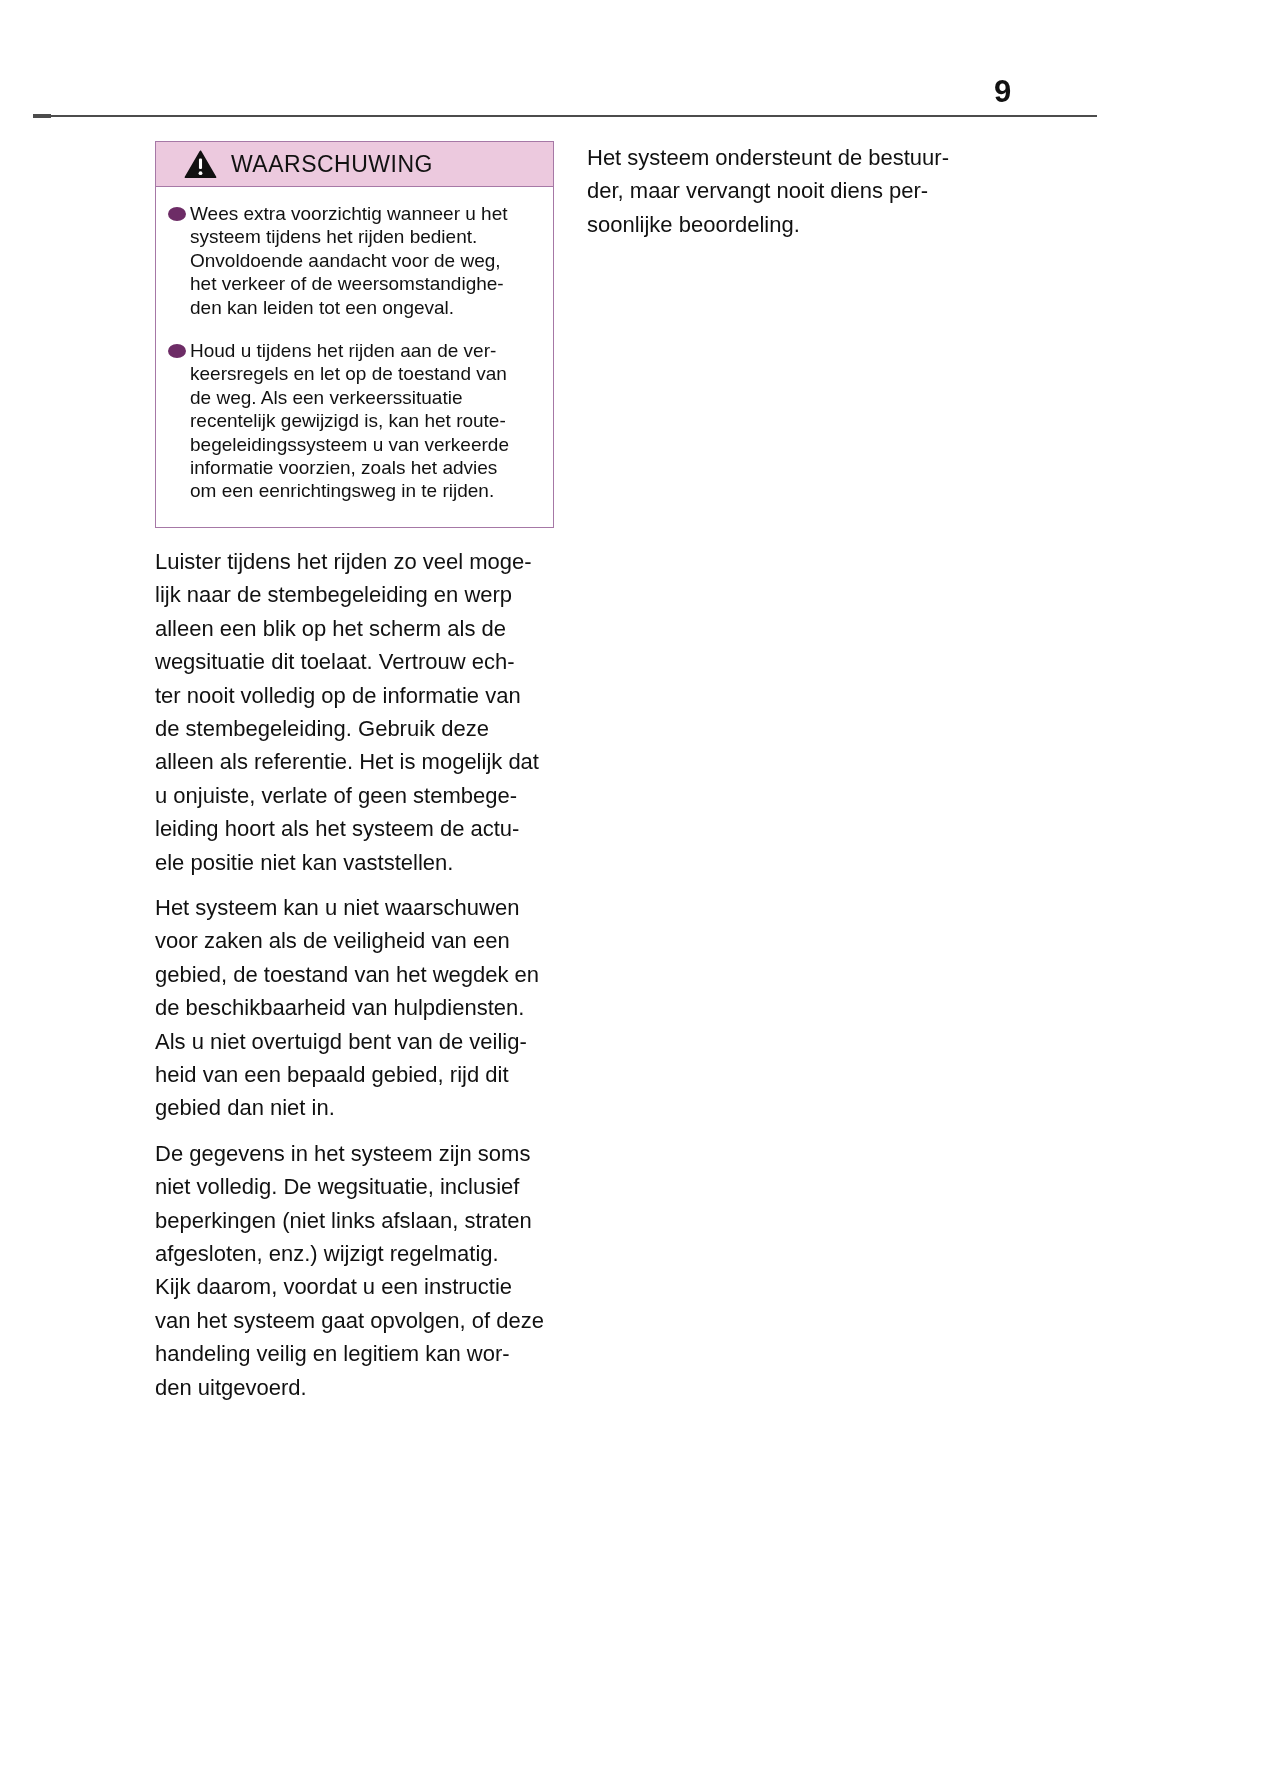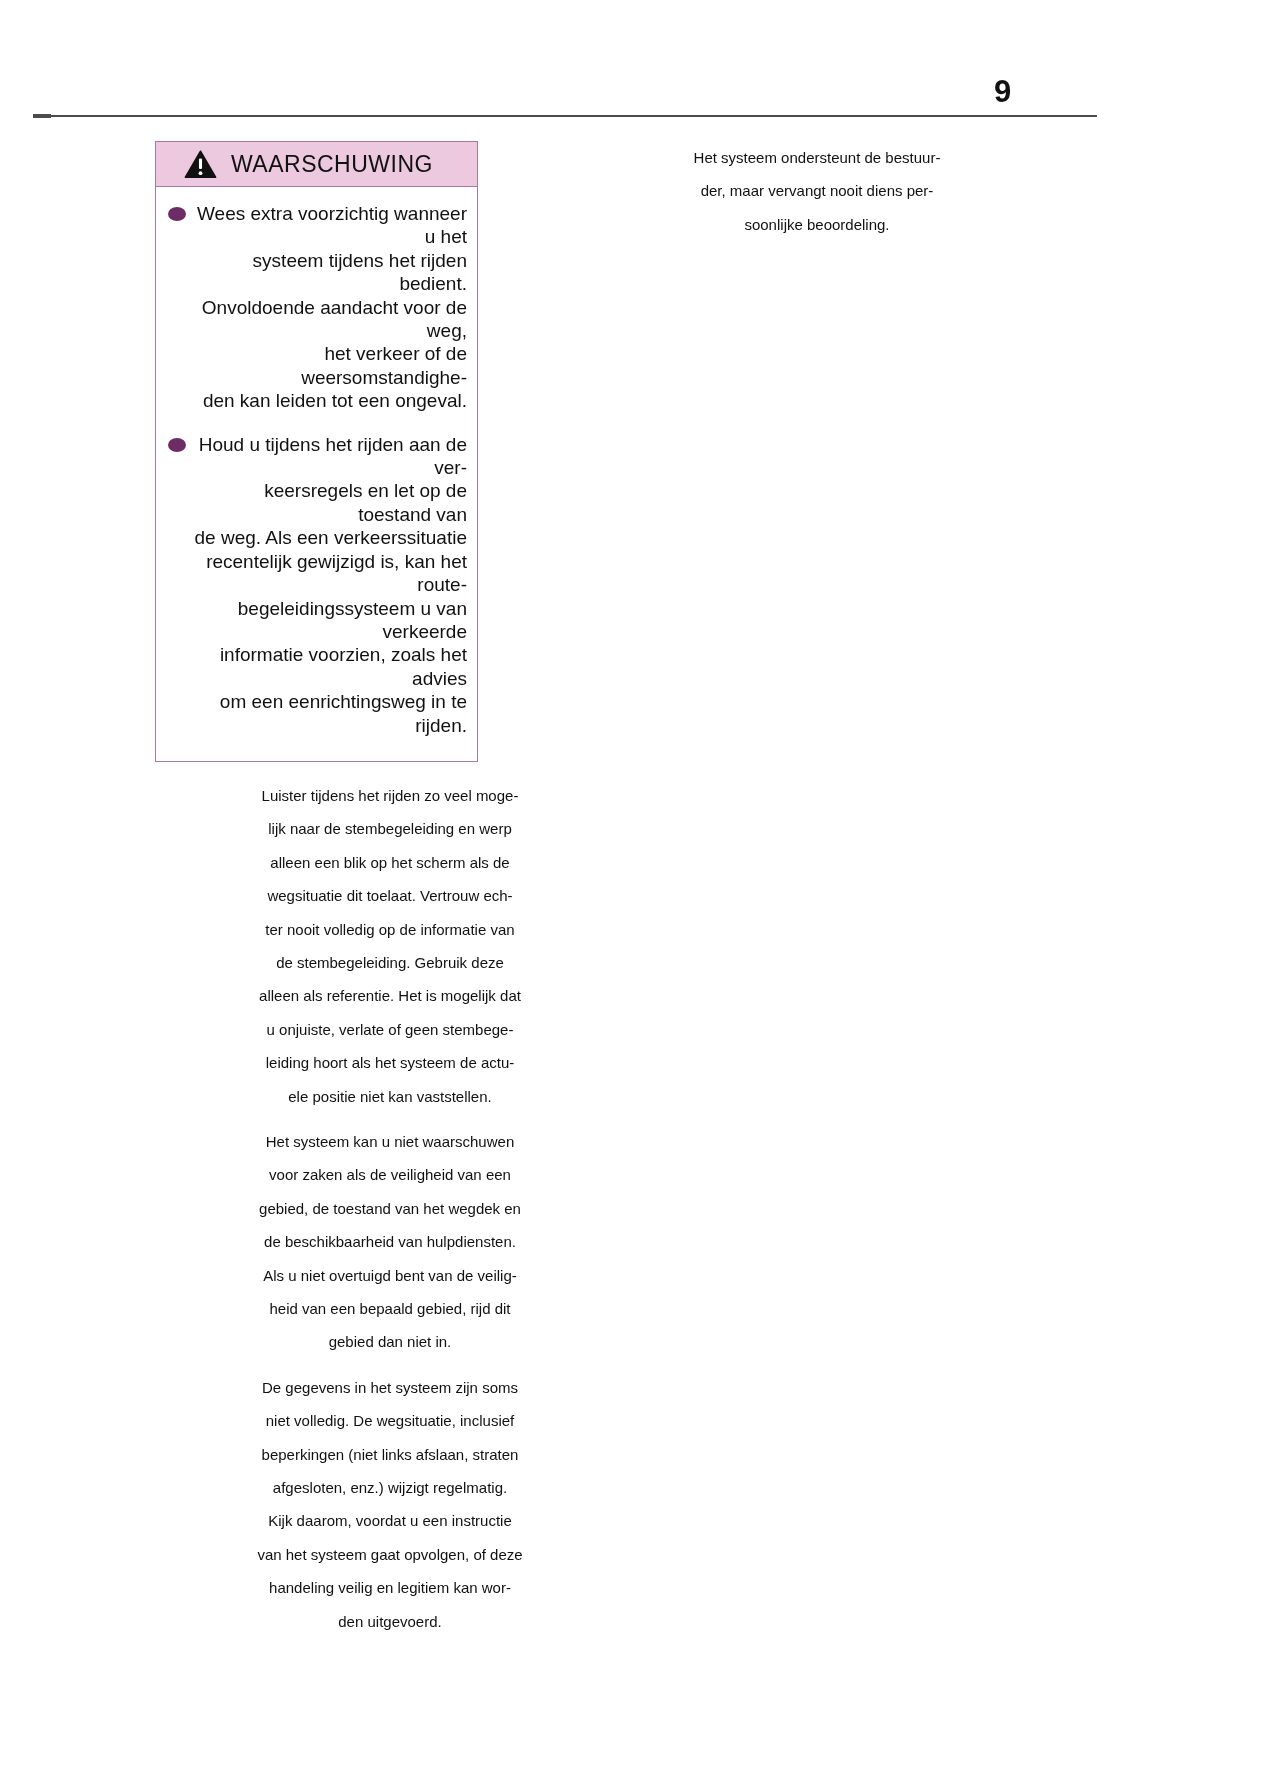--- a/index.html
+++ b/index.html
@@ -48,21 +48,21 @@
     width: 470px;
   }
   .col-right {
     position: absolute;
     left: 587px;
     top: 141px;
     width: 460px;
   }
   
   .warning-box {
-    width: 323px;
+    width: 399px;
     border: 1px solid #a678a6;
     background: #ffffff;
     margin-bottom: 17px;
   }
   .warning-header {
     background: #ecc9de;
     border-bottom: 1px solid #a678a6;
     height: 45px;
     display: flex;
     align-items: center;
@@ -96,30 +96,28 @@
     border-radius: 50%;
     background: #6d2c66;
     margin-top: 5px;
     margin-right: 4px;
   }
   .warning-text {
     font-size: 19px;
     line-height: 23.4px;
     white-space: pre-line;
     color: #111;
-    text-align: right;
   }
   
   .body-par {
-    font-size: 15px;
+    font-size: 22px;
     line-height: 33.4px;
     white-space: pre-line;
     color: #111;
     margin-bottom: 12px;
-    text-align: center;
   }
   .col-right .body-par { margin-bottom: 13px; }
 </style>
 </head>
 <body>
 
 <div class="page">
 
   <div class="page-number">9</div>
   <div class="header-rule"></div>

